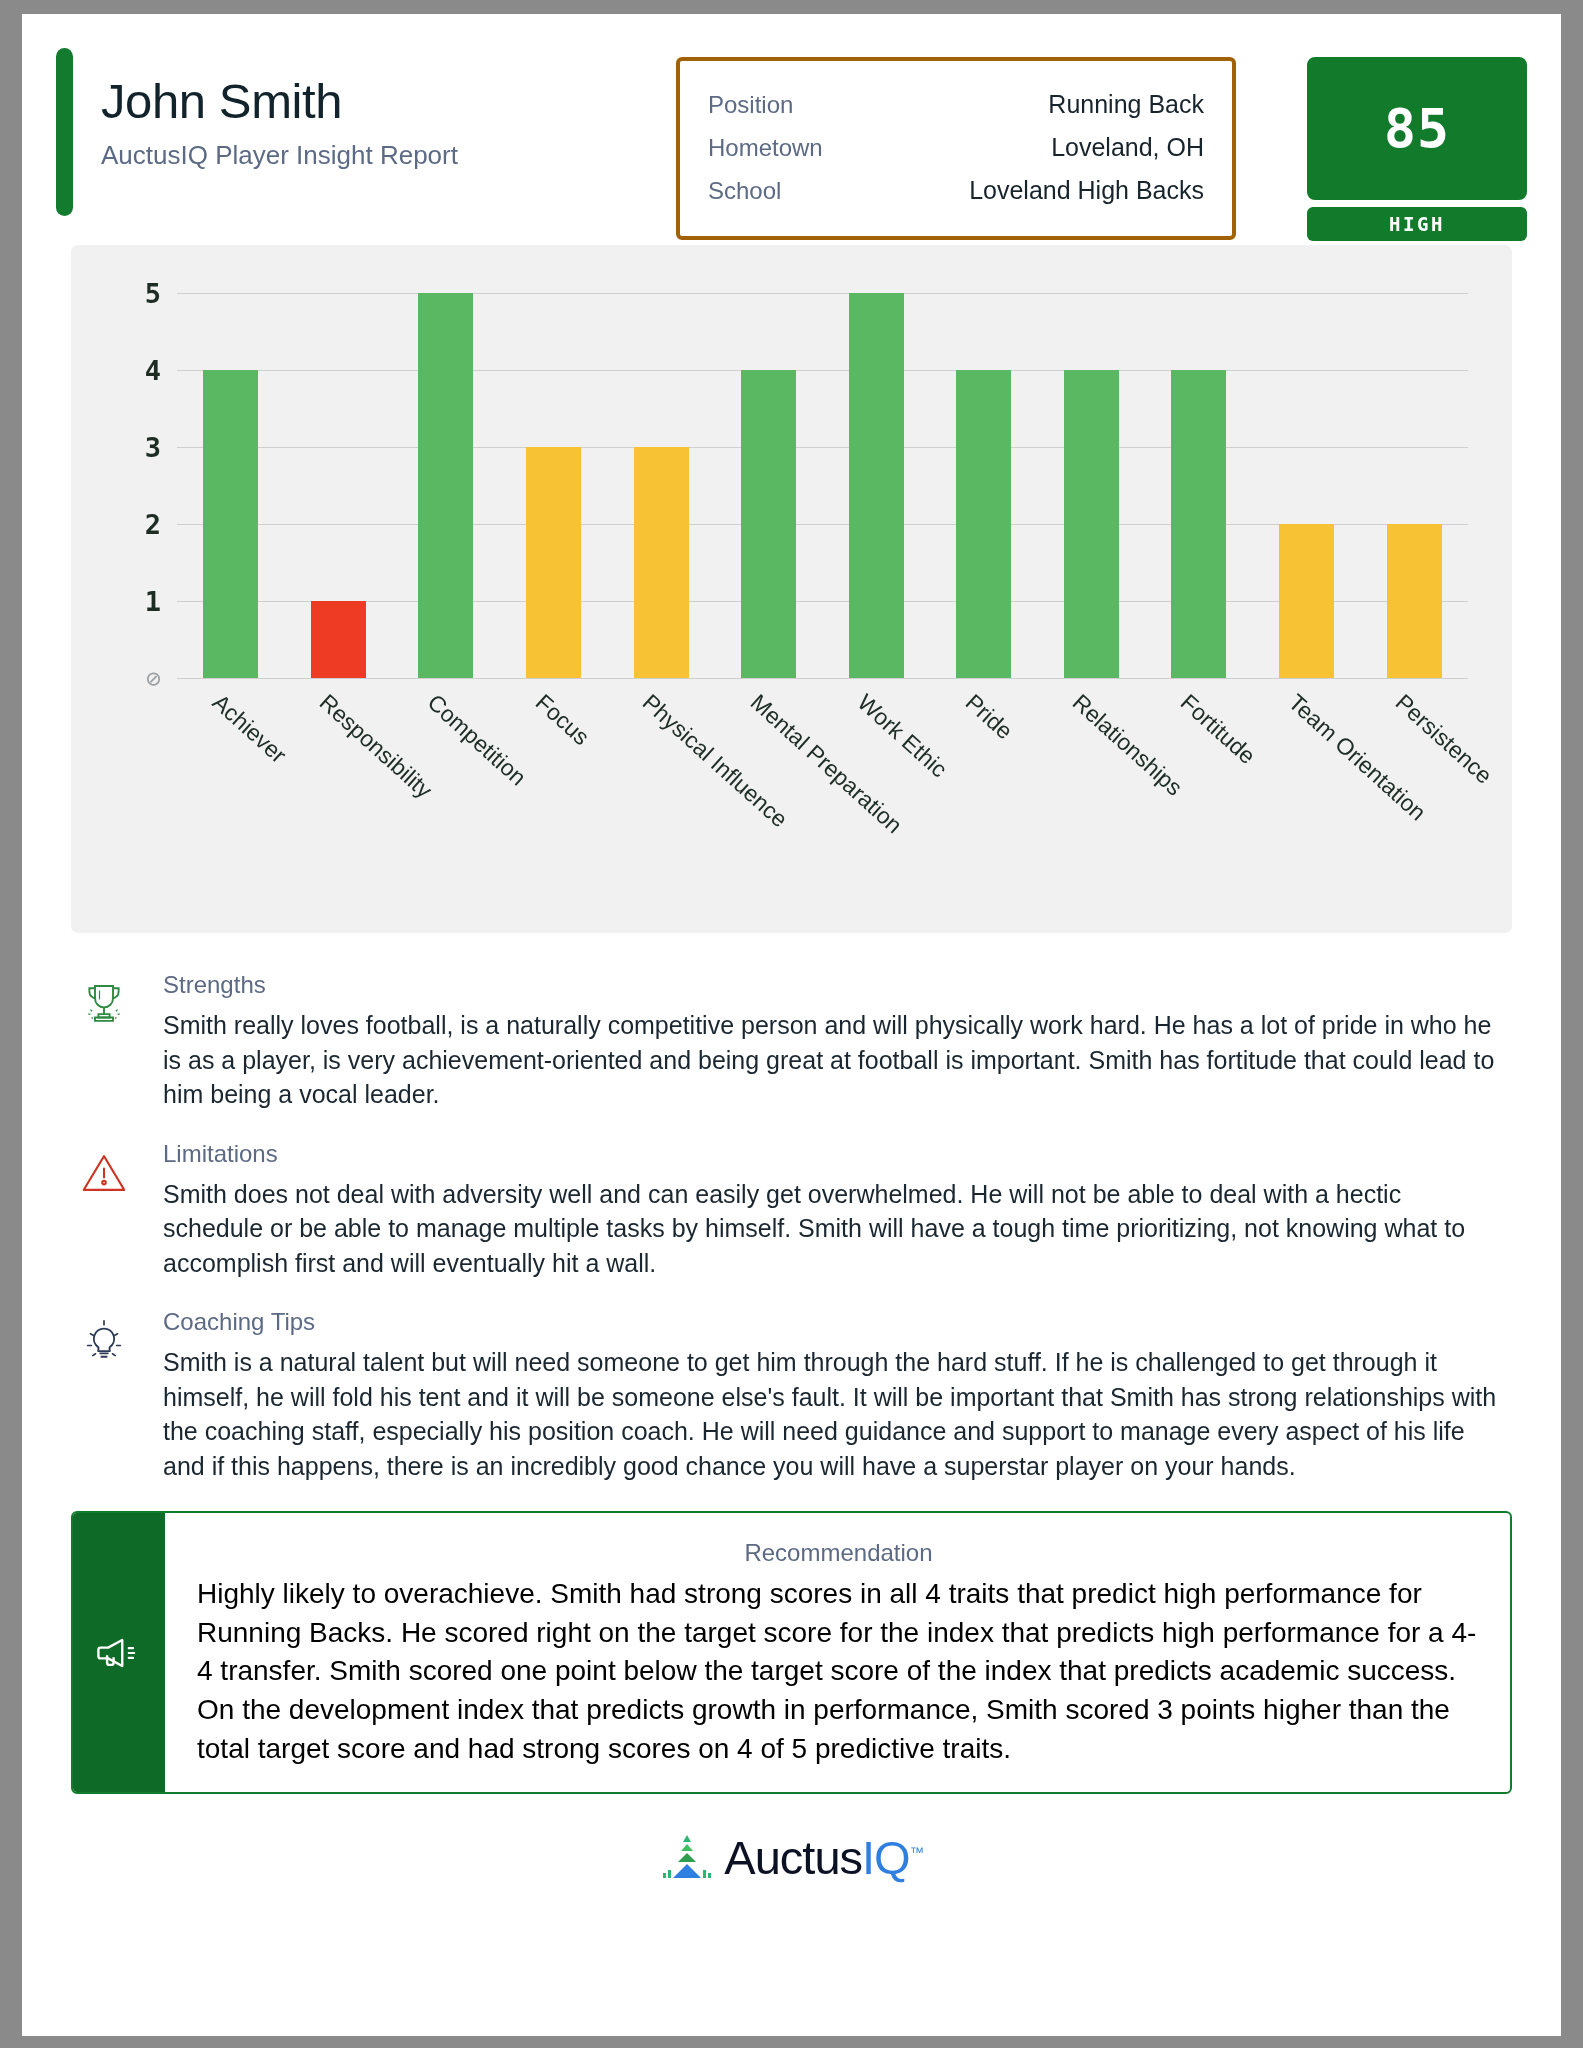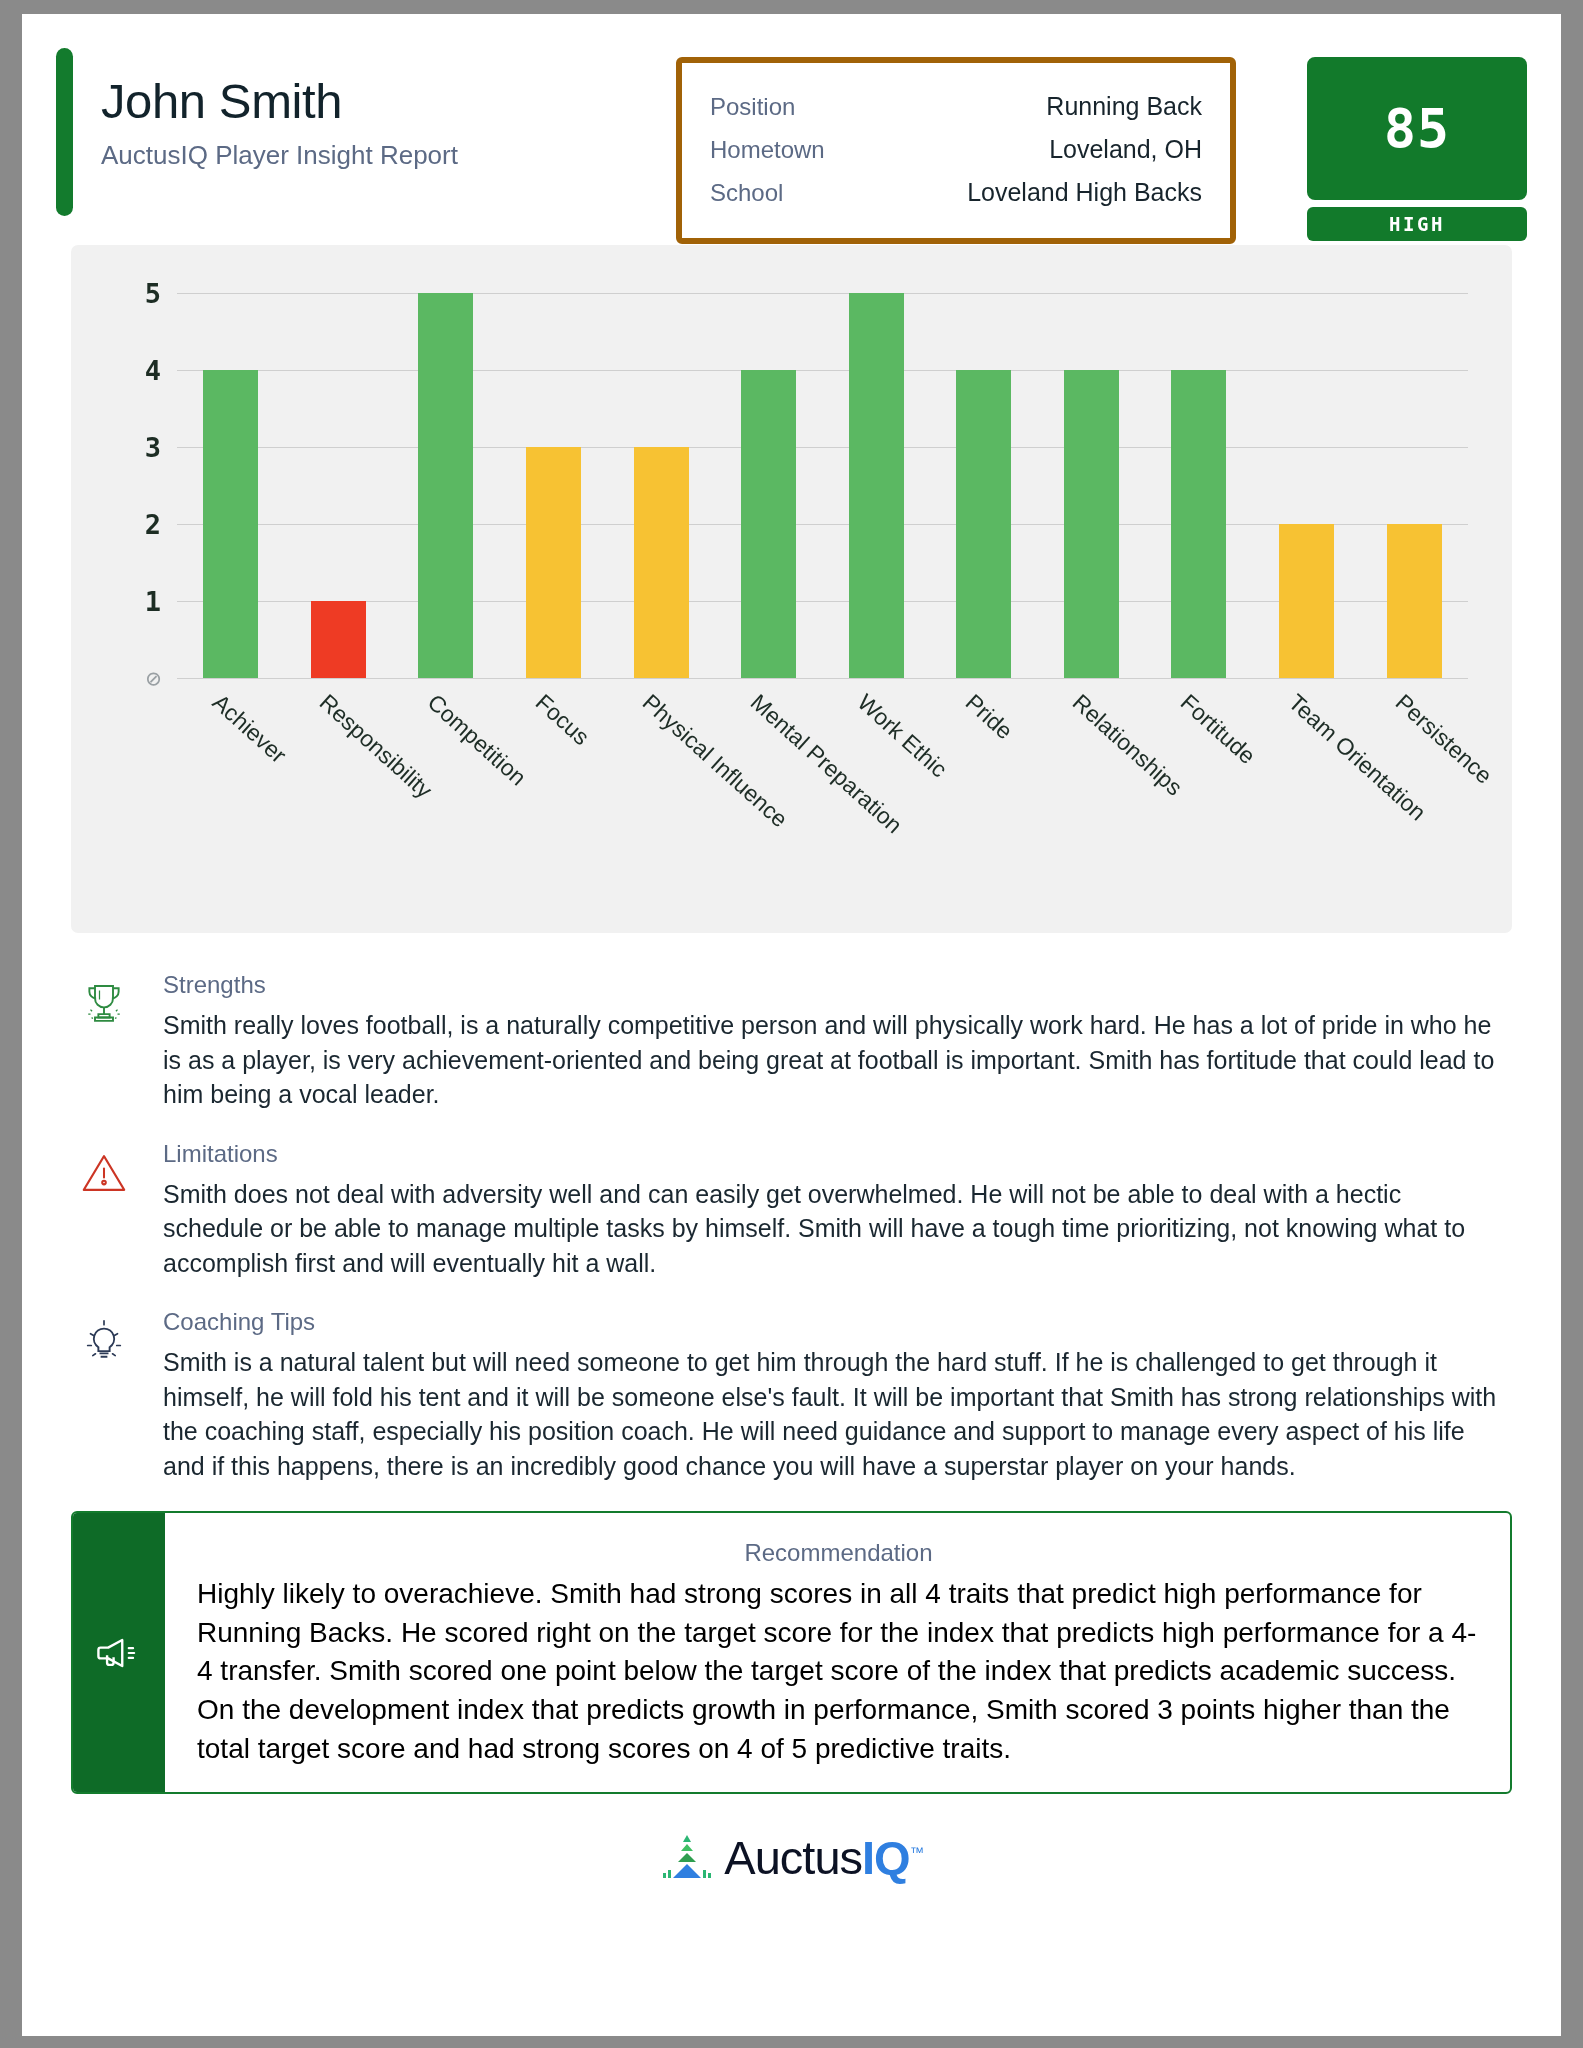--- a/index.html
+++ b/index.html
@@ -48,21 +48,21 @@
     font-size: 26px;
     color: #5c6a85;
     margin-top: 13px;
     font-weight: 400;
   }
 
   
   .info-card {
     flex: 0 0 auto;
     width: 560px;
-    border: 6px solid #a16207;
+    border: 4px solid #a16207;
     border-radius: 6px;
     padding: 22px 28px 24px 28px;
     margin-top: 9px;
   }
   .info-row {
     display: flex;
     justify-content: space-between;
     align-items: baseline;
     padding: 7px 0;
   }
@@ -217,21 +217,21 @@
     align-items: center;
     justify-content: center;
   }
   .logo-mark { margin-right: 10px; }
   .logo-text {
     font-size: 47px;
     color: #0c1224;
     letter-spacing: -1px;
     font-weight: 400;
   }
-  .logo-iq { color: #2f7fe0; font-weight: 700; }
+  .logo-iq { color: #2f7fe0; font-weight: 400; }
   .logo-tm { font-size: 14px; vertical-align: super; color: #2f7fe0; }
 </style>
 </head>
 <body>
 
 <div class="page">
 
   <div class="header">
     <div class="header-inner">
 

